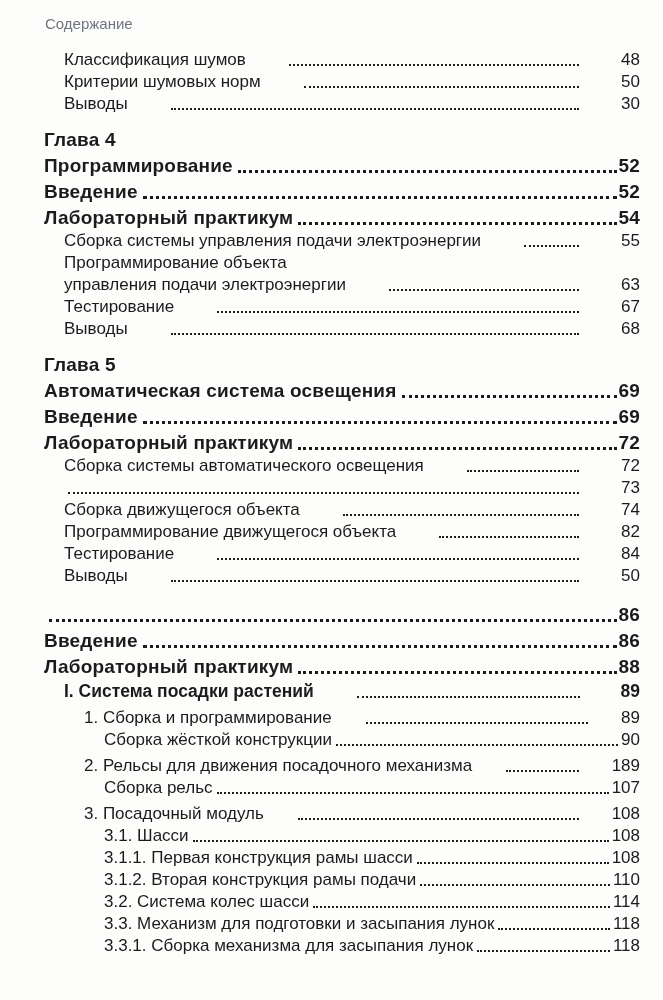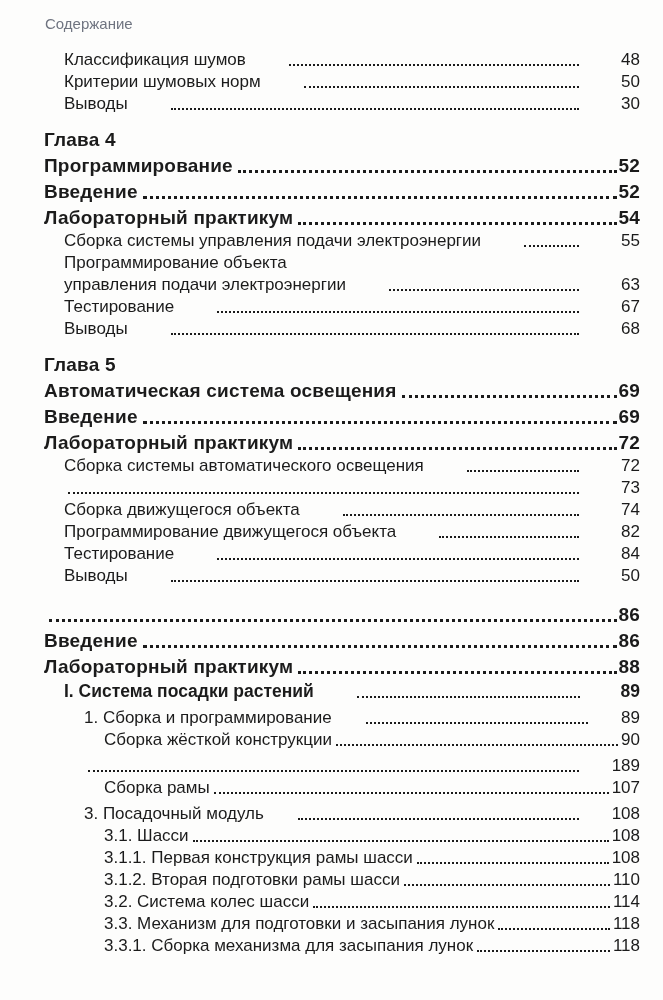--- a/index.html
+++ b/index.html
@@ -214,45 +214,46 @@
           <span class="title">1. Сборка и программирование</span>
           <span class="leader"></span>
           <span class="pnum">89</span>
         </div>
         <div class="row lv3">
           <span class="title">Сборка жёсткой конструкции</span>
           <span class="leader"></span>
           <span class="pnum">90</span>
         </div>
         <div class="row lv2 space">
+          <span class="title">2. Рельсы для движения посадочного механизма</span>
           <span class="leader"></span>
           <span class="pnum">189</span>
         </div>
         <div class="row lv3">
-          <span class="title">Сборка рамы</span>
+          <span class="title">Сборка рельс</span>
           <span class="leader"></span>
           <span class="pnum">107</span>
         </div>
         <div class="row lv2 space">
           <span class="title">3. Посадочный модуль</span>
           <span class="leader"></span>
           <span class="pnum">108</span>
         </div>
         <div class="row lv3">
           <span class="title">3.1. Шасси</span>
           <span class="leader"></span>
           <span class="pnum">108</span>
         </div>
         <div class="row lv3">
           <span class="title">3.1.1. Первая конструкция рамы шасси</span>
           <span class="leader"></span>
           <span class="pnum">108</span>
         </div>
         <div class="row lv3">
-          <span class="title">3.1.2. Вторая подготовки рамы шасси</span>
+          <span class="title">3.1.2. Вторая конструкция рамы подачи</span>
           <span class="leader"></span>
           <span class="pnum">110</span>
         </div>
         <div class="row lv3">
           <span class="title">3.2. Система колес шасси</span>
           <span class="leader"></span>
           <span class="pnum">114</span>
         </div>
         <div class="row lv3">
           <span class="title">3.3. Механизм для подготовки и засыпания лунок</span>

